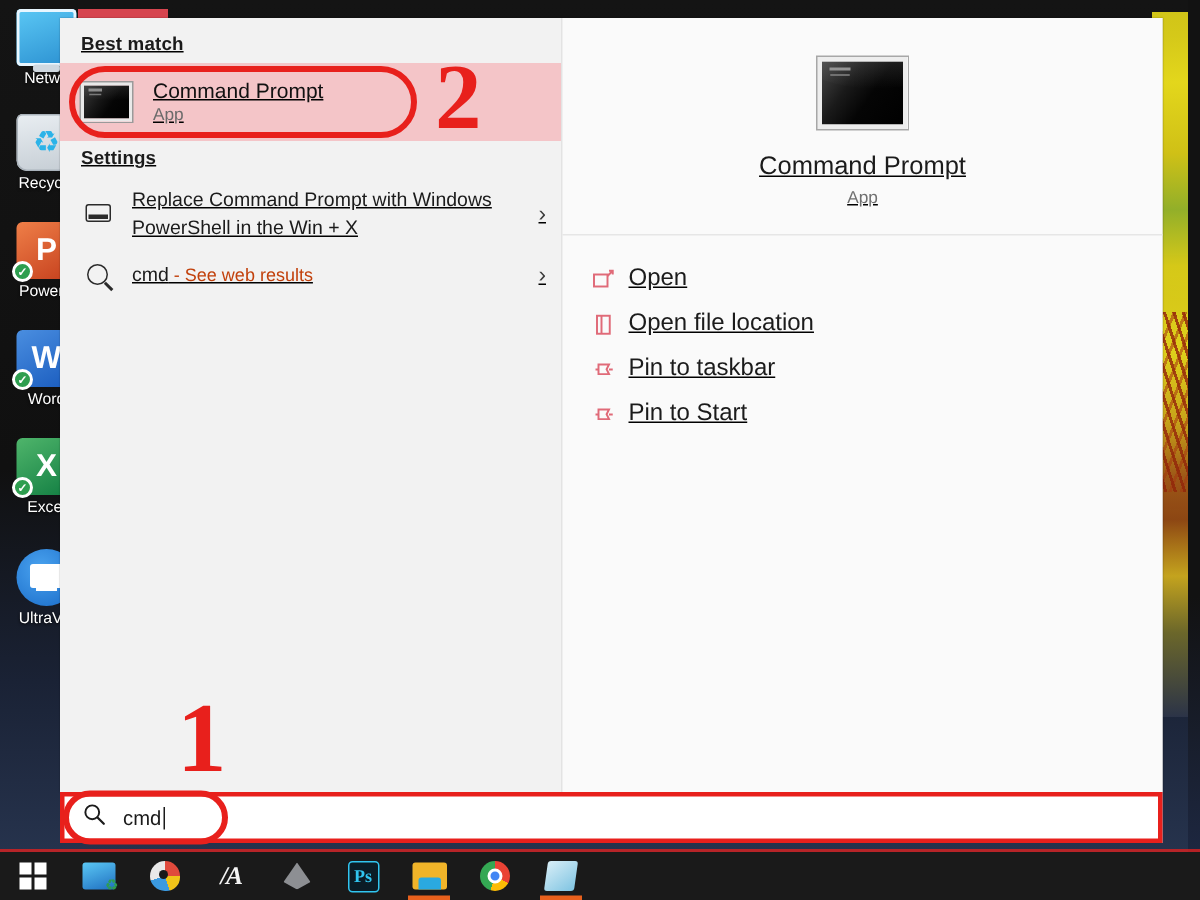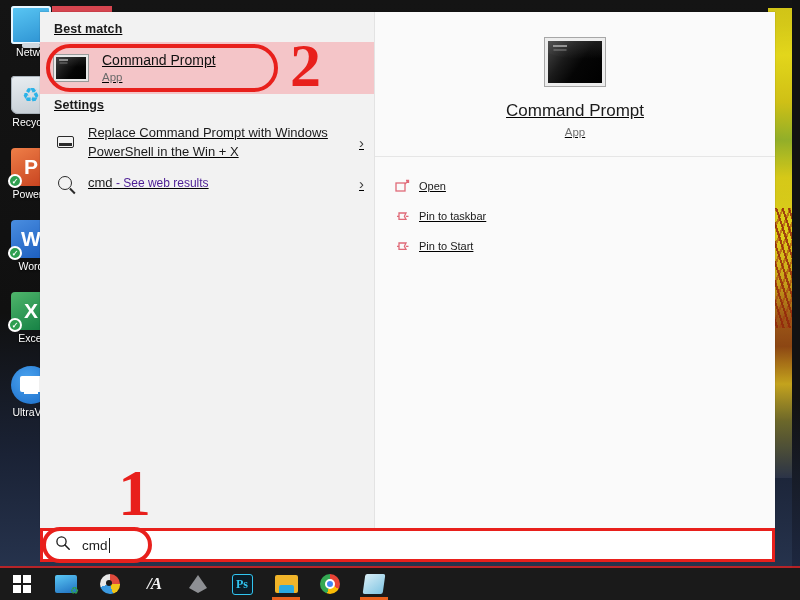--- a/index.html
+++ b/index.html
@@ -146,21 +146,21 @@
   .set-icon { width: 22px; flex: 0 0 auto; display:flex; align-items:center; justify-content:center; }
   .mon-glyph { width:17px; height:12px; border:1.6px solid #2b2b2b; border-radius:2px; position:relative; }
   .mon-glyph:after { content:""; position:absolute; left:1px; right:1px; bottom:1px; height:3px; background:#2b2b2b; }
   .row-text { margin-left: 12px; font-size: 13px; color: #1b1b1b; line-height: 19px; flex: 1; }
   .chev { color: #3c3c3c; font-size: 15px; padding-left: 6px; }
 
   .mag-glyph { width:14px; height:14px; border:1.6px solid #2b2b2b; border-radius:50%; position:relative; }
   .mag-glyph:after { content:""; position:absolute; right:-5px; bottom:-3px; width:7px; height:1.7px;
     background:#2b2b2b; transform: rotate(45deg); }
   .web-q { font-size: 13px; color:#1b1b1b; }
-  .web-rest { font-size: 12px; color:#4c1d95; }
+  .web-rest { font-size: 12px; color:#c2410c; }
 
   
   .preview { padding: 26px 0 18px; text-align: center; border-bottom: 1px solid #e6e6e6; }
   .cmd-big {
     width: 60px; height: 48px; margin: 0 auto 14px;
     background: linear-gradient(125deg,#484848 0%, #1a1a1a 34%, #050505 58%, #000 100%);
     border: 3px solid #ededed; box-shadow: 0 0 0 1px #a7a7a7;
     position: relative; overflow: hidden;
   }
   .cmd-big:before {
@@ -171,21 +171,21 @@
   .cmd-big:after {
     content:""; position:absolute; left:5px; top:4px; width:14px; height:2px;
     background:#949494; box-shadow: 0 4px 0 -0.5px #848484, 0 8px 0 -1px #6f6f6f;
   }
   .prev-title { font-size: 17px; color: #1b1b1b; line-height: 22px; }
   .prev-sub { font-size: 11.5px; color: #707070; margin-top: 4px; }
 
   .actions { padding: 14px 0 0 14px; }
   .action-row { display: flex; align-items: center; height: 30px; }
   .act-ic { width: 26px; flex: 0 0 auto; display:flex; align-items:center; justify-content:center; }
-  .act-label { font-size: 11px; color: #1b1b1b; margin-left: 4px; text-align: center; }
+  .act-label { font-size: 16px; color: #1b1b1b; margin-left: 4px; text-align: center; }
 
   
   .searchbar {
     position: absolute; left: 40px; top: 528px; width: 735px; height: 34px;
     background: #ffffff; border: 3px solid #e8201c;
     display: flex; align-items: center;
   }
   .sb-inner { display: flex; align-items: center; padding-left: 12px; position: relative; }
   .sb-text { font-size: 13.5px; color: #1b1b1b; margin-left: 11px; }
   .caret { display:inline-block; width:1.5px; height:15px; background:#1b1b1b;
@@ -344,20 +344,29 @@
           <span class="act-ic">
             <svg width="15" height="15" viewBox="0 0 15 15">
               <rect x="1" y="4" width="9" height="8" fill="none" stroke="#e06a78" stroke-width="1.3"></rect>
               <path d="M10 5 L13.5 1.5 M11 1.5 H13.5 V4" fill="none" stroke="#e06a78" stroke-width="1.3"></path>
             </svg>
           </span>
           <span class="act-label">Open</span>
         </div>
 
 
+        <div class="action-row">
+          <span class="act-ic">
+            <svg width="15" height="15" viewBox="0 0 15 15">
+              <rect x="3" y="1.5" width="8.5" height="12" fill="none" stroke="#e06a78" stroke-width="1.3"></rect>
+              <path d="M6 1.5 v12" stroke="#e06a78" stroke-width="1.3" fill="none"></path>
+            </svg>
+          </span>
+          <span class="act-label">Open file location</span>
+        </div>
 
         <div class="action-row">
           <span class="act-ic">
             <svg width="15" height="15" viewBox="0 0 15 15">
               <path d="M4 4 h7 l-1.6 3.2 L11 10.4 H4 z" fill="none" stroke="#e06a78" stroke-width="1.3"></path>
               <path d="M2 7.3 H4 M11 7.3 H13.5" stroke="#e06a78" stroke-width="1.3"></path>
             </svg>
           </span>
           <span class="act-label">Pin to taskbar</span>
         </div>

